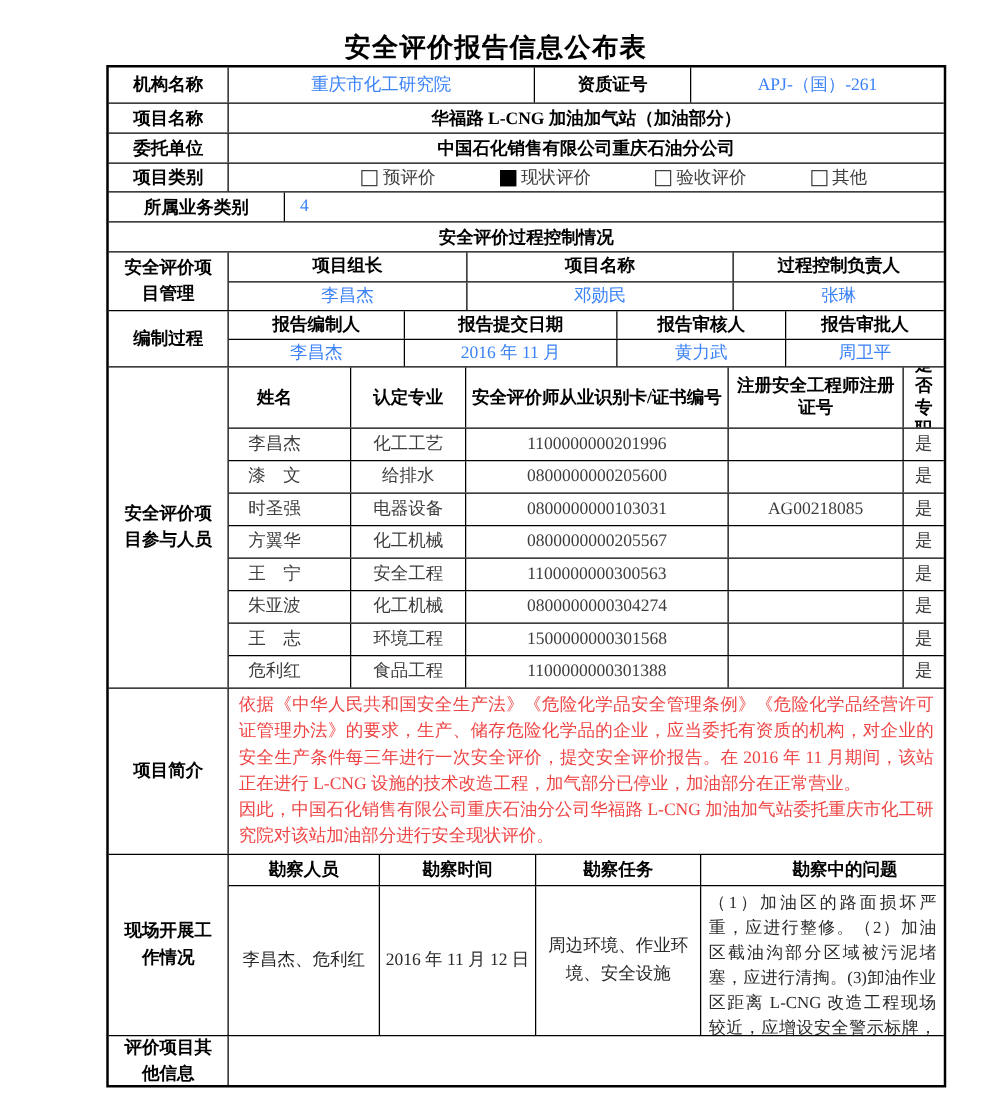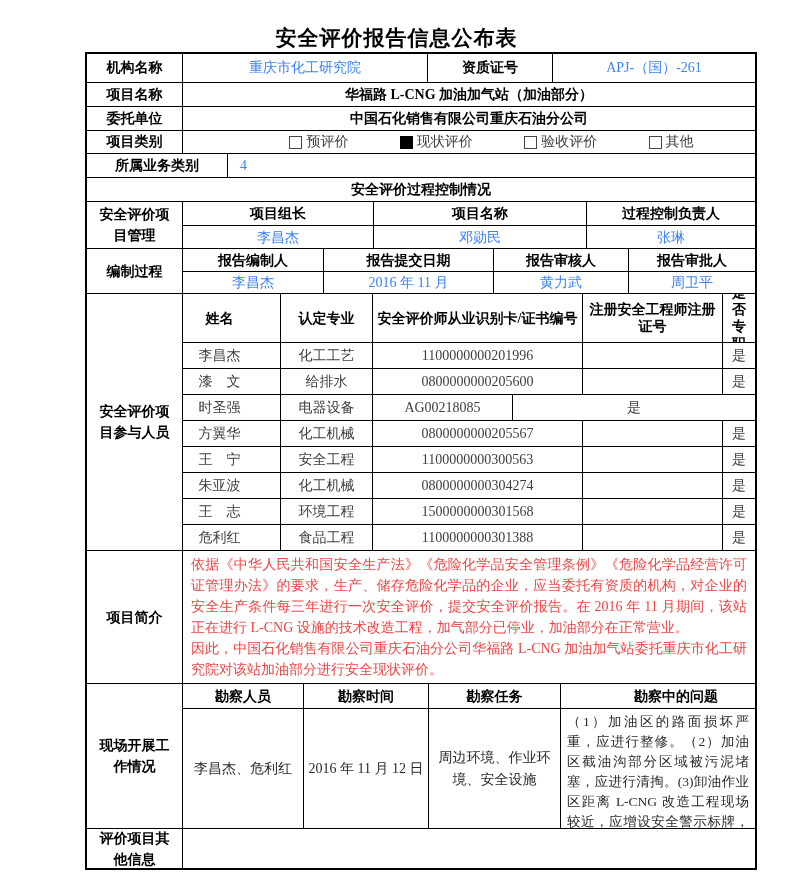--- a/index.html
+++ b/index.html
@@ -224,20 +224,21 @@
       <div class="sub-row pp-row">
         <div class="sub-cell pp-c1">漆　文</div>
         <div class="sub-cell pp-c2">给排水</div>
         <div class="sub-cell pp-c3">0800000000205600</div>
         <div class="sub-cell pp-c4"></div>
         <div class="sub-cell pp-c5">是</div>
       </div>
       <div class="sub-row pp-row">
         <div class="sub-cell pp-c1">时圣强</div>
         <div class="sub-cell pp-c2">电器设备</div>
+        <div class="sub-cell pp-c3">0800000000103031</div>
         <div class="sub-cell pp-c4">AG00218085</div>
         <div class="sub-cell pp-c5">是</div>
       </div>
       <div class="sub-row pp-row">
         <div class="sub-cell pp-c1">方翼华</div>
         <div class="sub-cell pp-c2">化工机械</div>
         <div class="sub-cell pp-c3">0800000000205567</div>
         <div class="sub-cell pp-c4"></div>
         <div class="sub-cell pp-c5">是</div>
       </div>

